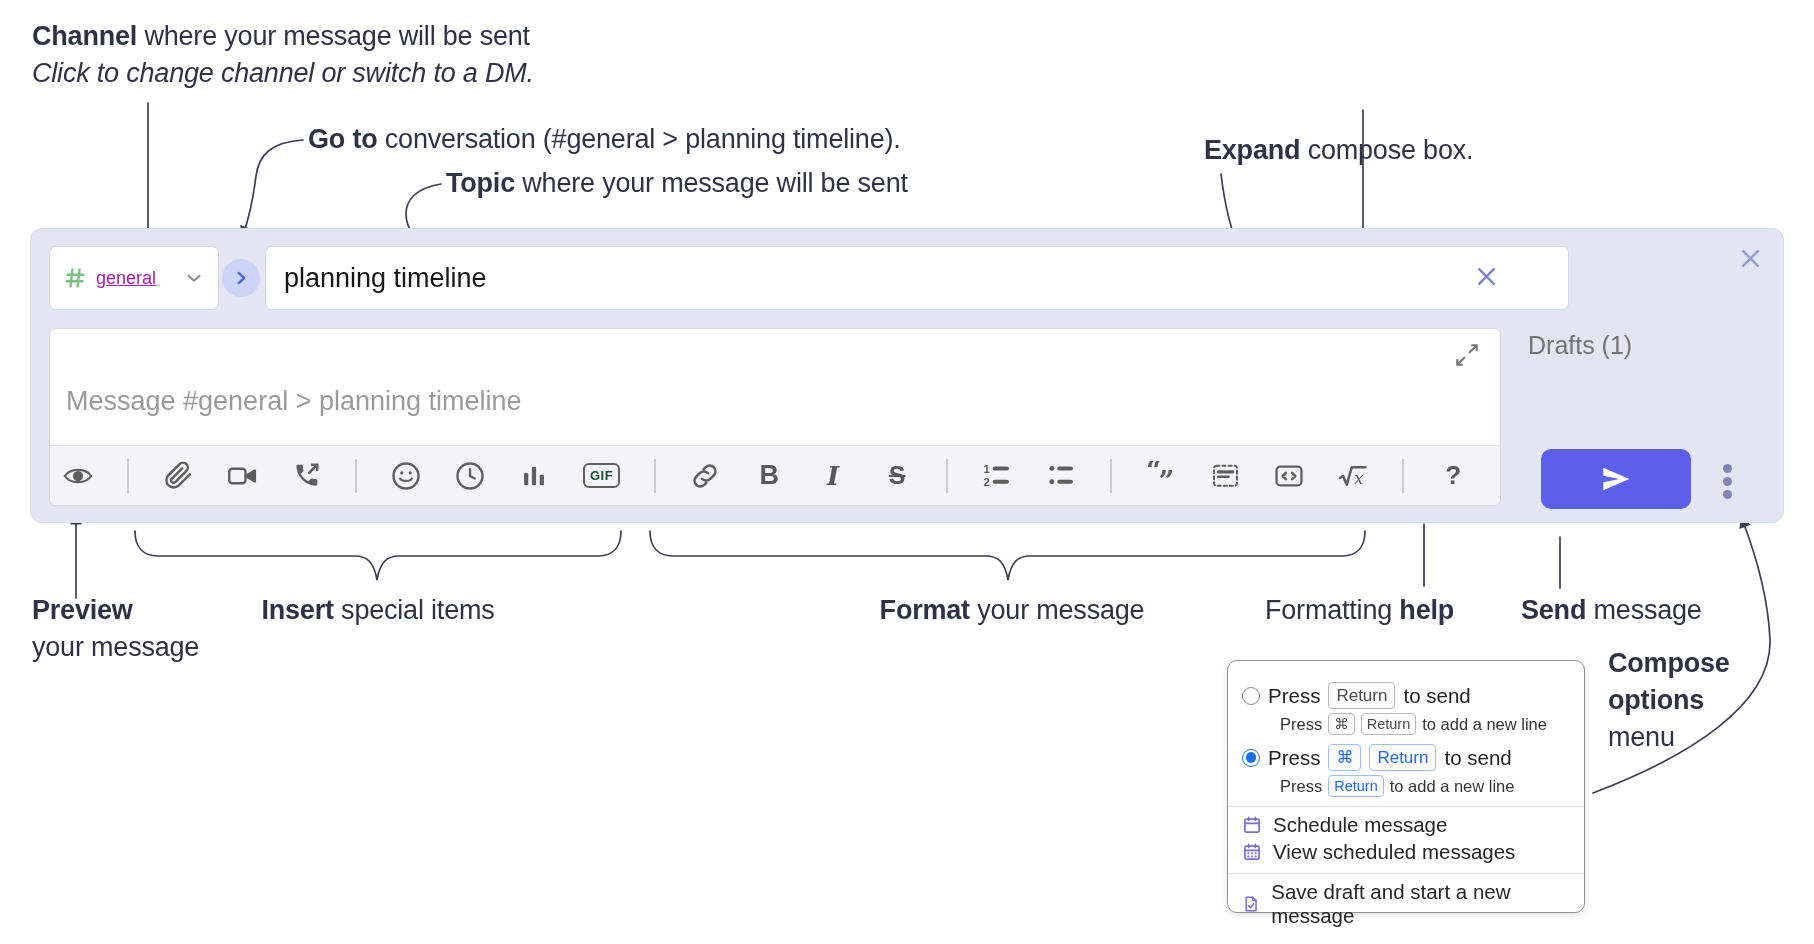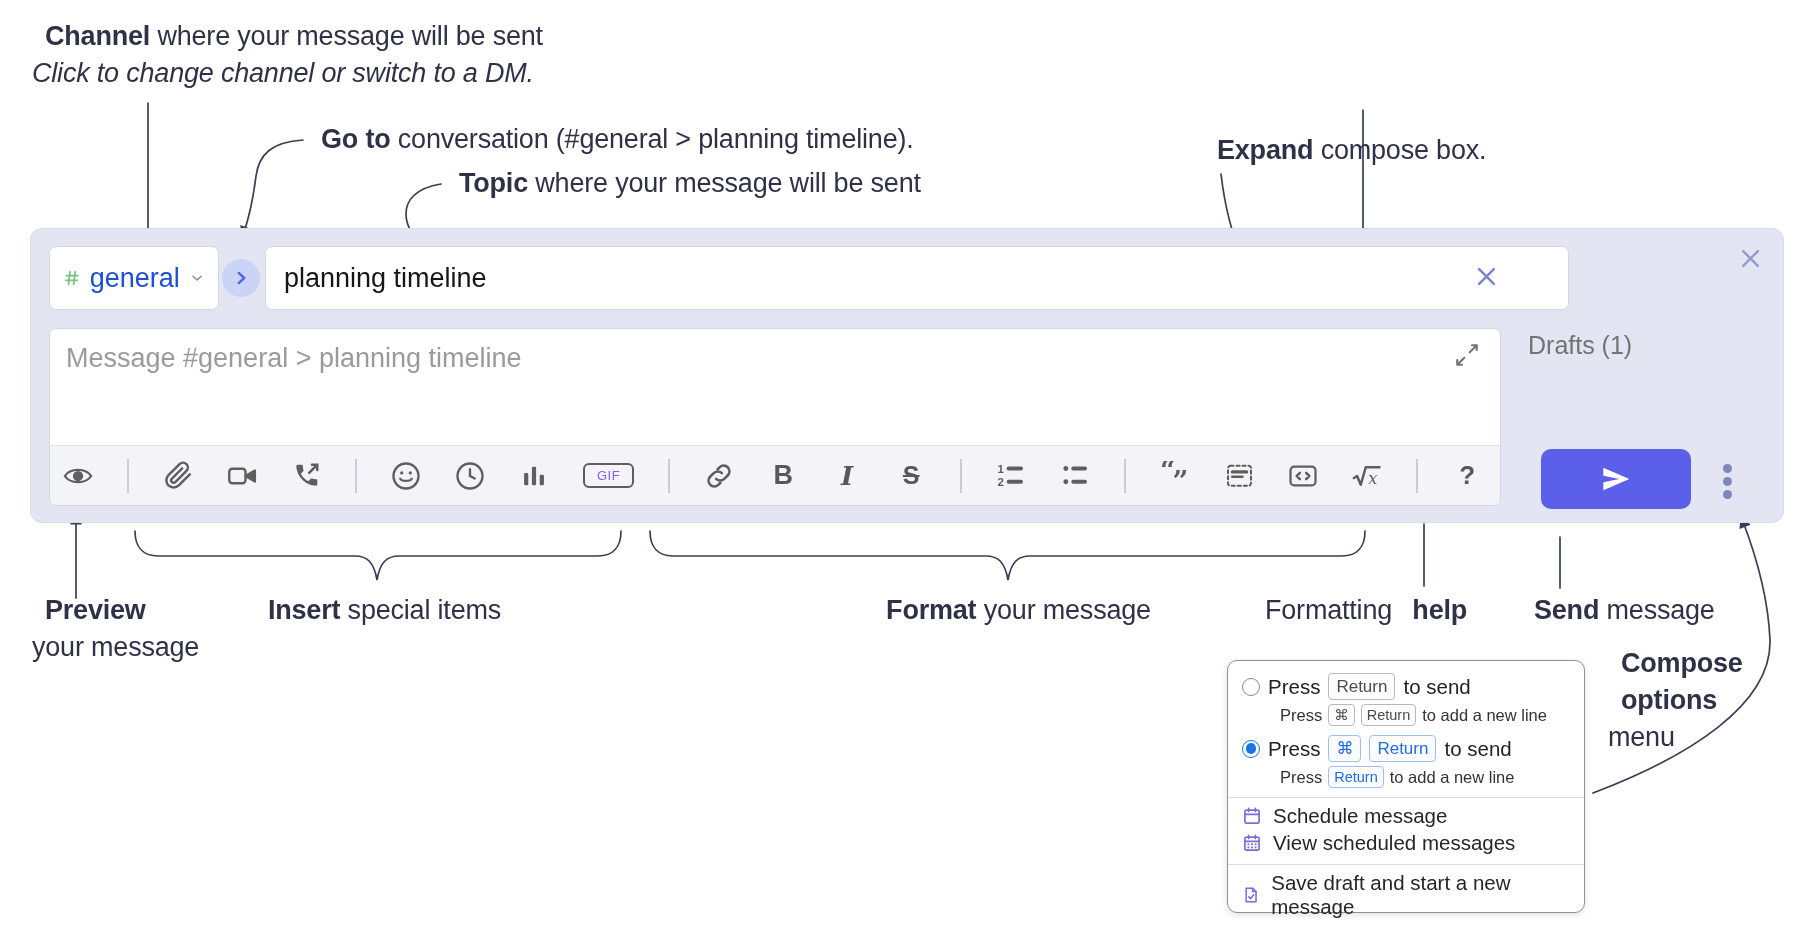--- a/index.html
+++ b/index.html
@@ -3,71 +3,71 @@
 <meta charset="utf-8">
 <style>
   html,body{margin:0;padding:0;background:#fff;}
   body{width:1814px;height:944px;position:relative;overflow:hidden;
        font-family:"Liberation Sans","DejaVu Sans",sans-serif;color:#2f3247;}
   .canvas{position:absolute;inset:0;}
   svg.connectors{position:absolute;left:0;top:0;pointer-events:none;}
 
   
   .ann{position:absolute;font-size:27px;line-height:37px;color:#2f3247;letter-spacing:-.2px;white-space:nowrap;}
-  .ann b{font-weight:700;margin-left:13px;}
+  .ann b{font-weight:700;}
   .ann .it{font-style:italic;}
   .center{transform:translateX(-50%);}
 
   
   .compose{position:absolute;left:30px;top:228px;width:1754px;height:295px;
            background:#e3e5f2;border:1px solid #d9dae6;border-radius:12px;box-sizing:border-box;}
   .chan-select{position:absolute;left:18px;top:17px;width:170px;height:64px;background:#fff;
                border:1px solid #d5d6de;border-radius:7px;display:flex;align-items:center;
                gap:9px;padding:0 13px;box-sizing:border-box;cursor:pointer;}
-  .chan-label{font-size:27px;color:#1d4ed8;flex:1;}
+  .chan-label{font-size:18px;color:#a21caf;flex:1;text-decoration:underline;}
   .goto-btn{position:absolute;left:191px;top:30px;width:38px;height:38px;border-radius:50%;
             background:#cbd3f7;display:flex;align-items:center;justify-content:center;cursor:pointer;}
   .topic-input{position:absolute;left:234px;top:17px;width:1304px;height:64px;box-sizing:border-box;
                background:#fff;border:1px solid #d5d6de;border-radius:7px;font-family:inherit;
                font-size:27px;color:#161616;padding:0 62px 0 18px;outline:none;}
   .topic-clear{position:absolute;left:1442px;top:34px;cursor:pointer;}
   .box-close{position:absolute;left:1706px;top:16px;cursor:pointer;}
   .drafts-link{position:absolute;left:1497px;top:102px;font-size:25px;color:#737373;cursor:pointer;}
 
   .msgwrap{position:absolute;left:18px;top:99px;width:1452px;height:178px;background:#fff;
            border:1px solid #d5d6de;border-radius:7px;box-sizing:border-box;overflow:hidden;}
   .msg-area{position:relative;width:100%;height:116px;}
   .msg-area textarea{width:100%;height:100%;border:none;outline:none;resize:none;background:transparent;
-           font-family:inherit;font-size:27px;color:#1c1c1c;padding:14px 50px 0 16px;box-sizing:border-box;}
+           font-family:inherit;font-size:27px;color:#1c1c1c;padding:14px 50px 0 16px;box-sizing:border-box;margin-top:43px;}
   .msg-area textarea::placeholder{color:#9a9a9a;}
   .expand-btn{position:absolute;right:20px;top:13px;cursor:pointer;}
 
   .toolbar{position:absolute;left:0;bottom:0;width:100%;height:60px;background:#f4f4f8;
            border-top:1px solid #e2e2ea;display:flex;align-items:center;padding-left:13px;
            box-sizing:border-box;gap:34px;}
   .tb-btn{width:30px;height:34px;display:flex;align-items:center;justify-content:center;
           cursor:pointer;flex:0 0 auto;color:#5e5e5e;}
   .tb-sep{width:2px;height:34px;background:#cbcbd4;flex:0 0 auto;}
   .tb-b{font-size:27px;font-weight:800;color:#585858;}
   .tb-i{font-family:"DejaVu Serif",serif;font-style:italic;font-size:26px;font-weight:600;color:#585858;}
   .tb-s{font-size:25px;font-weight:600;text-decoration:line-through;color:#585858;}
   .tb-q{font-size:26px;font-weight:600;color:#585858;}
-  .gif{border:2px solid #5e5e5e;border-radius:6px;font-size:13px;font-weight:400;
-       letter-spacing:.5px;padding:3px 12px;color:#8b5cf6;width:auto!important;height:auto!important;}
+  .gif{border:2px solid #5e5e5e;border-radius:6px;font-size:13px;font-weight:700;
+       letter-spacing:.5px;padding:3px 5px;color:#14532d;width:auto!important;height:auto!important;}
 
   .send-btn{position:absolute;left:1510px;top:220px;width:150px;height:60px;background:#5b5fe9;
             border:none;border-radius:10px;display:flex;align-items:center;justify-content:center;cursor:pointer;}
   .dots-btn{position:absolute;left:1686px;top:232px;width:20px;height:40px;display:flex;flex-direction:column;
             align-items:center;justify-content:center;gap:4px;cursor:pointer;}
   .dot{width:9px;height:9px;border-radius:50%;background:#7e86bc;}
 
   
   .popup{position:absolute;left:1227px;top:660px;width:358px;height:253px;background:#fff;
          border:1.5px solid #919191;border-radius:10px;box-sizing:border-box;
-         box-shadow:0 2px 6px rgba(0,0,0,.12);padding:9px 14px;font-size:20.5px;color:#222;}
+         box-shadow:0 2px 6px rgba(0,0,0,.12);padding:18px 14px;font-size:20.5px;color:#222;}
   .prow{display:flex;align-items:center;gap:8px;margin-top:3px;cursor:pointer;}
   .prow.sub{margin-left:38px;font-size:16.5px;color:#333;gap:6px;margin-top:4px;}
   .prow.item{gap:11px;font-size:20.5px;color:#262626;}
   .radio{width:18px;height:18px;border:1.8px solid #8a8a8a;border-radius:50%;box-sizing:border-box;flex:0 0 auto;}
   .radio.sel{border-color:#1a73e8;position:relative;}
   .radio.sel::after{content:'';position:absolute;inset:2.6px;background:#1a73e8;border-radius:50%;}
   .key{border:1px solid #b9b9bc;border-radius:4px;padding:0 7px;font-size:17px;line-height:25px;
        color:#4c4c4c;background:#fcfcfd;}
   .key.sm{font-size:14.5px;line-height:20px;padding:0 5px;}
   .key.blue{border-color:#9cc0f6;color:#1f6ce8;}

